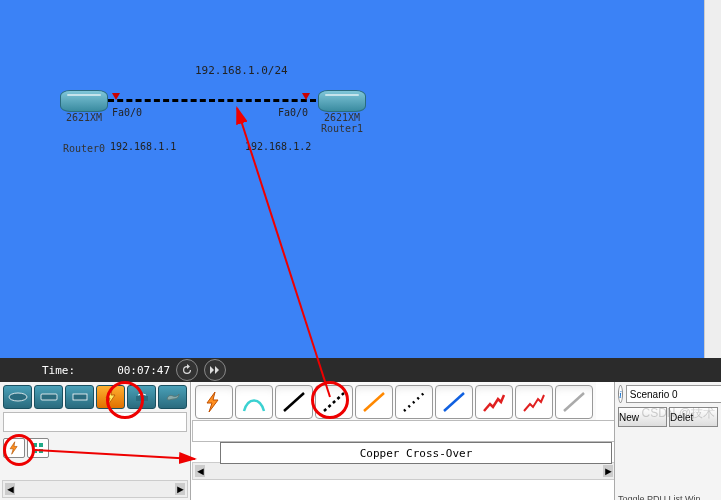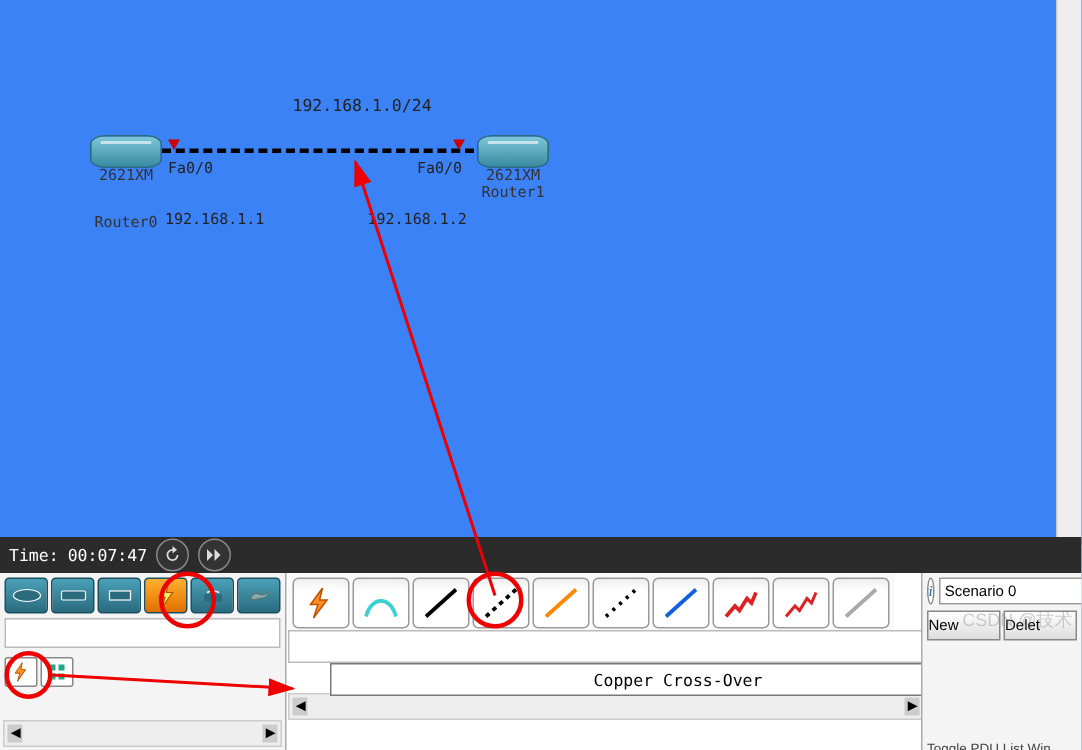--- a/index.html
+++ b/index.html
@@ -9,33 +9,33 @@
   .router-body { width:46px; height:20px; border-radius:10px/6px; background:linear-gradient(#7fc6d9,#3a8ba0); border:1px solid #2a6b7e; position:relative; }
   .router-body::before { content:''; position:absolute; top:3px; left:6px; right:6px; height:2px; background:rgba(255,255,255,.6); border-radius:2px; }
   .router-tag { position:absolute; font-family:Consolas,monospace; font-size:10px; color:#333; text-align:center; white-space:nowrap; }
   .link-dash { position:absolute; height:0; border-top:3px dashed #000; }
   .link-led { position:absolute; width:0; height:0; border-left:4px solid transparent; border-right:4px solid transparent; border-top:7px solid #c00; }
   .iface { position:absolute; font-family:Consolas,monospace; font-size:10px; color:#222;margin-top:27px; }
   .subnet { position:absolute; font-family:Consolas,monospace; font-size:11px; color:#222; }
   .arrow-svg { position:absolute; left:0; top:0; pointer-events:none; }
   .red-ring { position:absolute; width:32px; height:32px; border:3px solid #e00; border-radius:50%; pointer-events:none; z-index:50; }
   .sim-bar { position:absolute; left:0; top:358px; right:0; height:24px; background:#2b2b2b; color:#fff; display:flex; align-items:center; padding:0 6px; gap:6px; }
-  .sim-time { font-family:Consolas,monospace; font-size:11px; }
+  .sim-time { font-family:Consolas,monospace; font-size:11px;margin-left:36px; }
   .ctrl-btn { width:20px; height:20px; border:1px solid #888; border-radius:50%; background:#333; display:flex; align-items:center; justify-content:center; color:#ddd; cursor:pointer; }
   .palette { position:absolute; left:0; top:382px; width:190px; height:118px; background:#f4f4f4; border-right:1px solid #aaa; }
   .dev-row { display:flex; gap:2px; padding:3px; }
   .dev-btn { width:28px; height:22px; background:linear-gradient(#4aa0b8,#2a6b7e); border:1px solid #1a5060; border-radius:3px; display:flex; align-items:center; justify-content:center; cursor:pointer; }
   .dev-btn.lightning { background:linear-gradient(#ffb030,#e07000); }
   .sub-row { display:flex; gap:2px; padding:3px; }
   .sub-btn { width:20px; height:18px; background:#fff; border:1px solid #888; border-radius:2px; display:flex; align-items:center; justify-content:center; cursor:pointer; }
   .cable-row { position:absolute; left:192px; top:382px; height:38px; display:flex; gap:2px; padding:3px; background:#fafafa; }
   .cable-btn { width:36px; height:32px; background:#fff; border:1px solid #999; border-radius:4px; display:flex; align-items:center; justify-content:center; cursor:pointer; box-shadow:inset 0 8px 8px -6px rgba(0,0,0,.1); }
   .cable-svg { width:28px; height:26px; }
   .blank-strip { position:absolute; left:192px; top:420px; right:100px; height:20px; background:#fff; border:1px solid #bbb; }
-  .tooltip-box { position:absolute; left:220px; top:442px; width:390px; height:20px; background:#fff; border:1px solid #777; display:flex; align-items:center; justify-content:center; font-family:Consolas,monospace; font-size:11px;padding-left:36px; }
+  .tooltip-box { position:absolute; left:220px; top:442px; width:390px; height:20px; background:#fff; border:1px solid #777; display:flex; align-items:center; justify-content:center; font-family:Consolas,monospace; font-size:11px; }
   .scroll-h { position:absolute; height:16px; background:#eee; border:1px solid #ccc; display:flex; justify-content:space-between; align-items:center; }
   .scroll-h .thumb { width:10px; height:12px; background:#ccc; margin:0 2px; }
   .scenario { position:absolute; right:0; top:382px; width:100px; height:118px; background:#f4f4f4; border-left:1px solid #aaa; padding:3px; font-size:10px; }
   .scen-top { display:flex; gap:3px; align-items:center; margin-bottom:4px; }
   .info-ic { width:16px; height:16px; border:1px solid #888; border-radius:50%; background:#fff; display:flex; align-items:center; justify-content:center; font-style:italic; font-family:serif; color:#06c; cursor:pointer; }
   .scen-inp { flex:1; height:16px; border:1px solid #999; background:#fff; padding:0 3px; font-size:10px; }
   .scen-btns { display:flex; gap:2px; }
   .scen-btn { flex:1; height:18px; background:linear-gradient(#fff,#ddd); border:1px solid #888; font-size:10px; cursor:pointer; display:flex; align-items:center; justify-content:flex-start; overflow:hidden; }
   .scen-foot { position:absolute; bottom:2px; left:3px; right:0; font-size:9px; color:#444; white-space:nowrap; overflow:hidden; }
   .watermark { position:absolute; right:6px; bottom:78px; font-size:12px; color:rgba(120,120,120,.35); font-family:sans-serif; pointer-events:none; }

